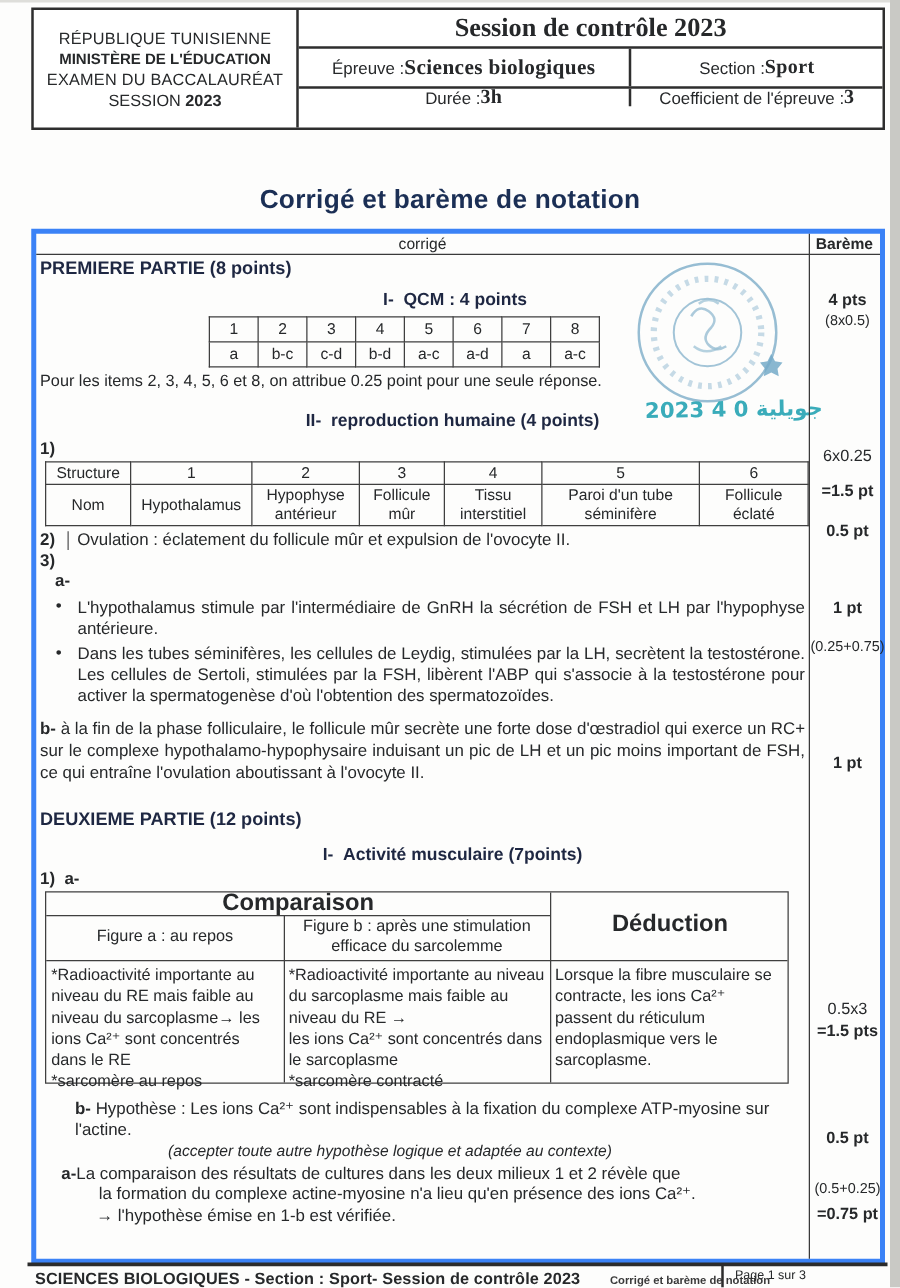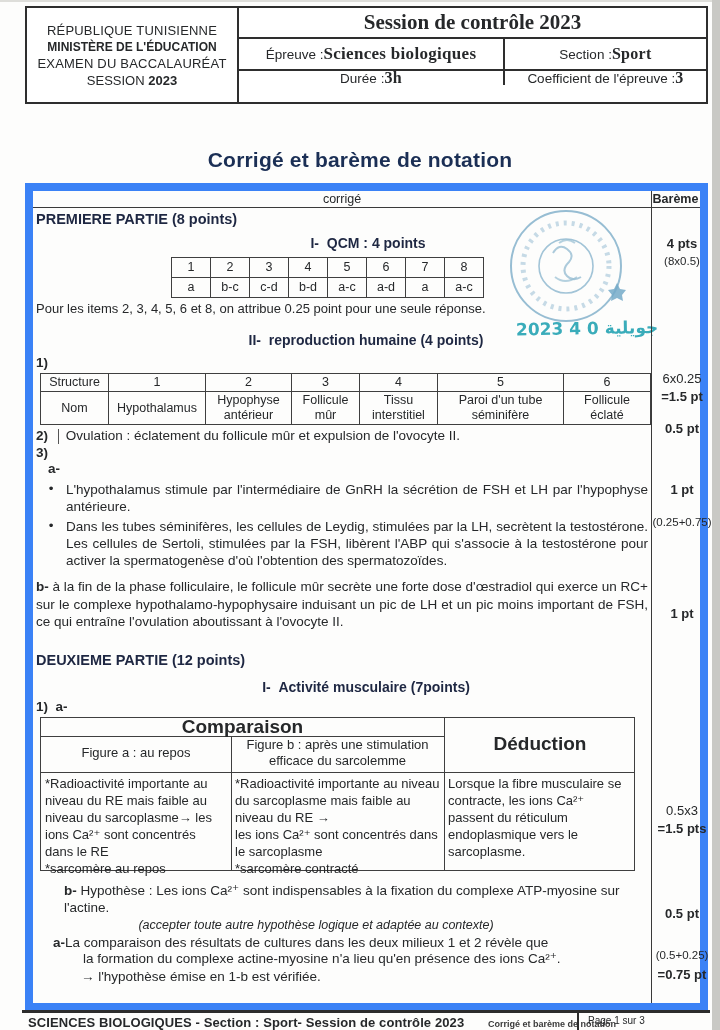--- a/index.html
+++ b/index.html
@@ -32,21 +32,21 @@
            display:flex;align-items:center;justify-content:center;font-size:13.5px;}
   .hcell-r{position:absolute;left:266px;top:0;right:0;height:100%;
            display:flex;align-items:center;justify-content:center;font-size:13.5px;}
   .serifb{font-family:"Liberation Serif","DejaVu Serif",serif;font-weight:bold;font-size:17px;letter-spacing:.3px;}
   .serifb.sm{font-size:16px;}
 
   
   .doc-title{left:0;top:148px;width:720px;text-align:center;font-size:21px;font-weight:bold;color:#1b2f55;letter-spacing:.2px;}
 
   
-  .main-table{left:25px;top:183px;width:683px;height:828px;border:8px solid #3b82f6;box-sizing:border-box;background:transparent;}
+  .main-table{left:25px;top:183px;width:683px;height:828px;border:4px solid #3b82f6;box-sizing:border-box;background:transparent;}
   .mt-header{position:absolute;left:0;top:0;right:0;height:17px;border-bottom:1.5px solid #3a3a3a;box-sizing:border-box;}
   .mt-header .c{position:absolute;left:0;top:0;width:618px;text-align:center;font-size:12.5px;line-height:16px;}
   .mt-header .bcol{position:absolute;left:618px;top:0;right:0;text-align:center;font-size:12.5px;line-height:16px;font-weight:600;}
   .bareme-col{position:absolute;left:618px;top:0;width:61px;bottom:0;border-left:1.5px solid #3a3a3a;box-sizing:border-box;}
   .bareme-col span{position:absolute;left:0;width:100%;text-align:center;font-size:13px;}
   .bareme-col span.sm{font-size:11.5px;}
 
   
   .content{position:absolute;left:3px;top:17px;width:612px;font-size:13.5px;line-height:16px;}
   .h-part{font-size:14.5px;font-weight:bold;color:#1e2742;line-height:19px;}
@@ -143,21 +143,21 @@
 
 <div class="abs main-table">
   <div class="mt-header">
     <div class="c">corrigé</div>
     <div class="bcol">Barème</div>
   </div>
 
   <div class="bareme-col">
     <span class="b" style="top:45px">4 pts</span>
     <span class="sm" style="top:64px">(8x0.5)</span>
-    <span style="top:180px">6x0.25</span>
+    <span style="top:170px">6x0.25</span>
     <span class="b" style="top:198px">=1.5 pt</span>
     <span class="b" style="top:230px">0.5 pt</span>
     <span class="b" style="top:291px">1 pt</span>
     <span class="sm" style="top:325px">(0.25+0.75)</span>
     <span class="b" style="top:415px">1 pt</span>
     <span style="top:612px">0.5x3</span>
     <span class="b" style="top:630px">=1.5 pts</span>
     <span class="b" style="top:715px">0.5 pt</span>
     <span class="sm" style="top:758px">(0.5+0.25)</span>
     <span class="b" style="top:776px">=0.75 pt</span>

